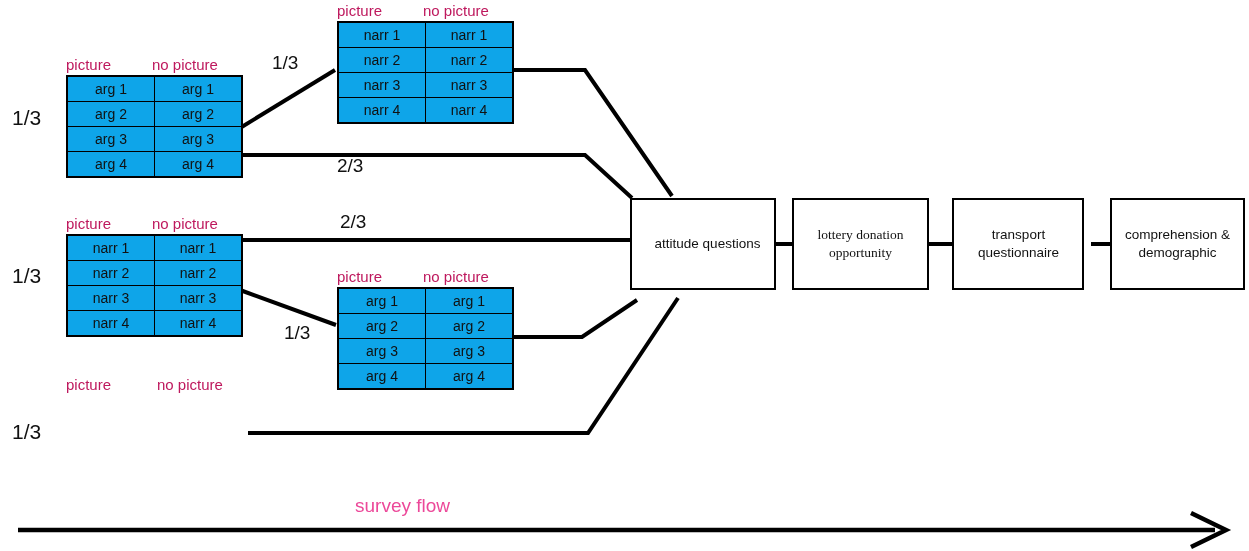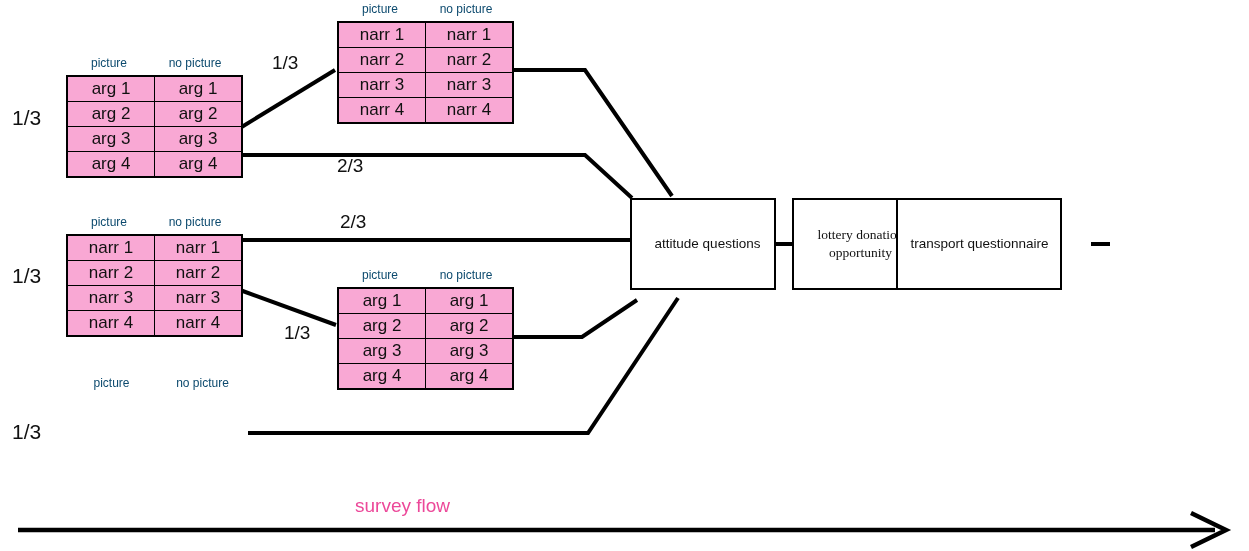--- a/index.html
+++ b/index.html
@@ -27,31 +27,30 @@
     position: absolute;
     border-collapse: collapse;
     border: 2.5px solid #000;
     background: #fff;
     table-layout: fixed;
   }
   .stim-table td {
     border: 1.5px solid #000;
     text-align: center;
     vertical-align: middle;
-    font-size: 17px;
+    font-size: 14px;
     color: #111;
     padding: 0;
     height: 24px;
-    background: #f9a8d4;
+    background: #0ea5e9;
   }
   .col-head {
     position: absolute;
-    font-size: 12px;
-    color: #0c4a6e;
-    text-align: center;
+    font-size: 15px;
+    color: #be185d;
     white-space: nowrap;
   }
   .proc-box {
     position: absolute;
     border: 2.2px solid #000;
     background: #fff;
     display: flex;
     align-items: center;
     justify-content: center;
     text-align: center;
@@ -219,18 +218,19 @@
   </tbody>
     </table>
 
   <div class="col-head" style="left:66px; top:376px; width:91px;">picture</div>
   <div class="col-head" style="left:157px; top:376px; width:91px;">no picture</div>
 
   <div class="proc-box" style="left:630px; top:198px; width:146px; height:92px;padding-left:15px;">attitude questions</div>
 
   <div class="proc-box" style="left:792px; top:198px; width:137px; height:92px;font-family:Liberation Serif, serif;">lottery donation opportunity</div>
 
-  <div class="proc-box" style="left:896px; top:198px; width:166px; height:92px;padding-left:7px;">transport questionnaire</div>
-
+  <div class="proc-box" style="left:952px; top:198px; width:132px; height:92px;padding-left:7px;">transport questionnaire</div>
+
+  <div class="proc-box" style="left:1110px; top:198px; width:135px; height:92px;">comprehension &amp; demographic</div>
 
   <div class="flow-label" style="left:355px; top:495px;">survey flow</div>
 
 </div>
 
 </body></html>

